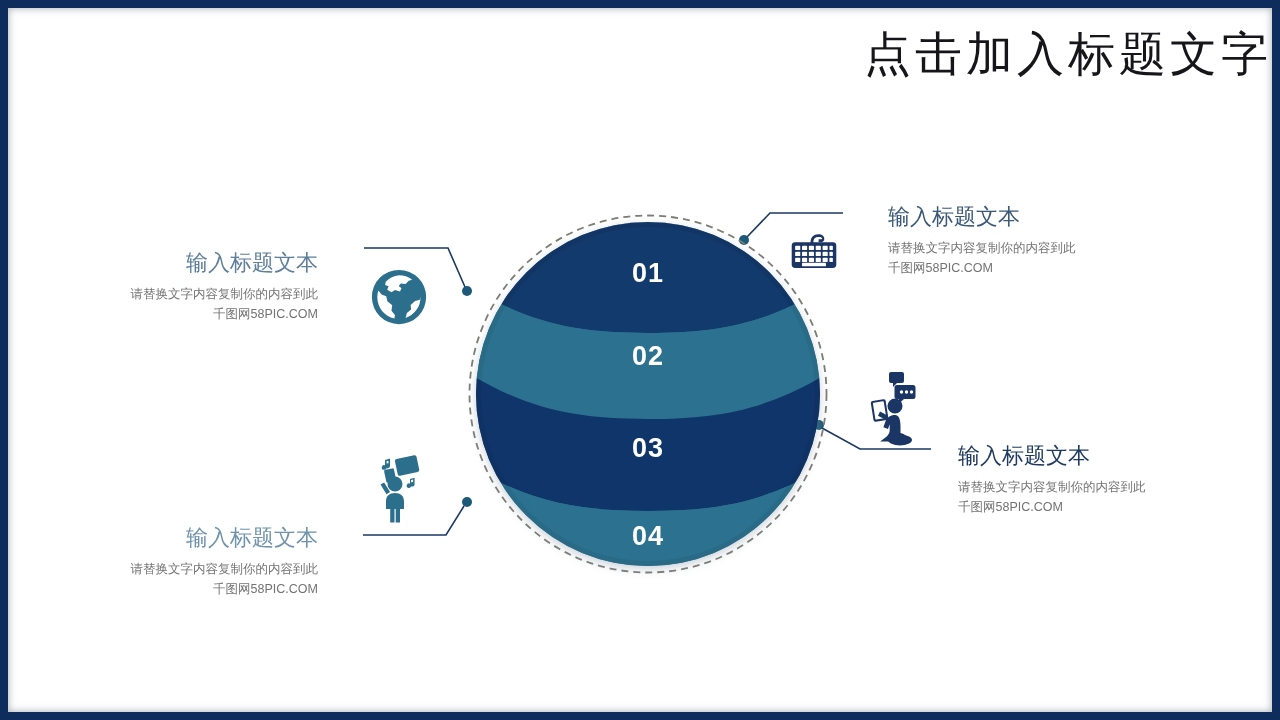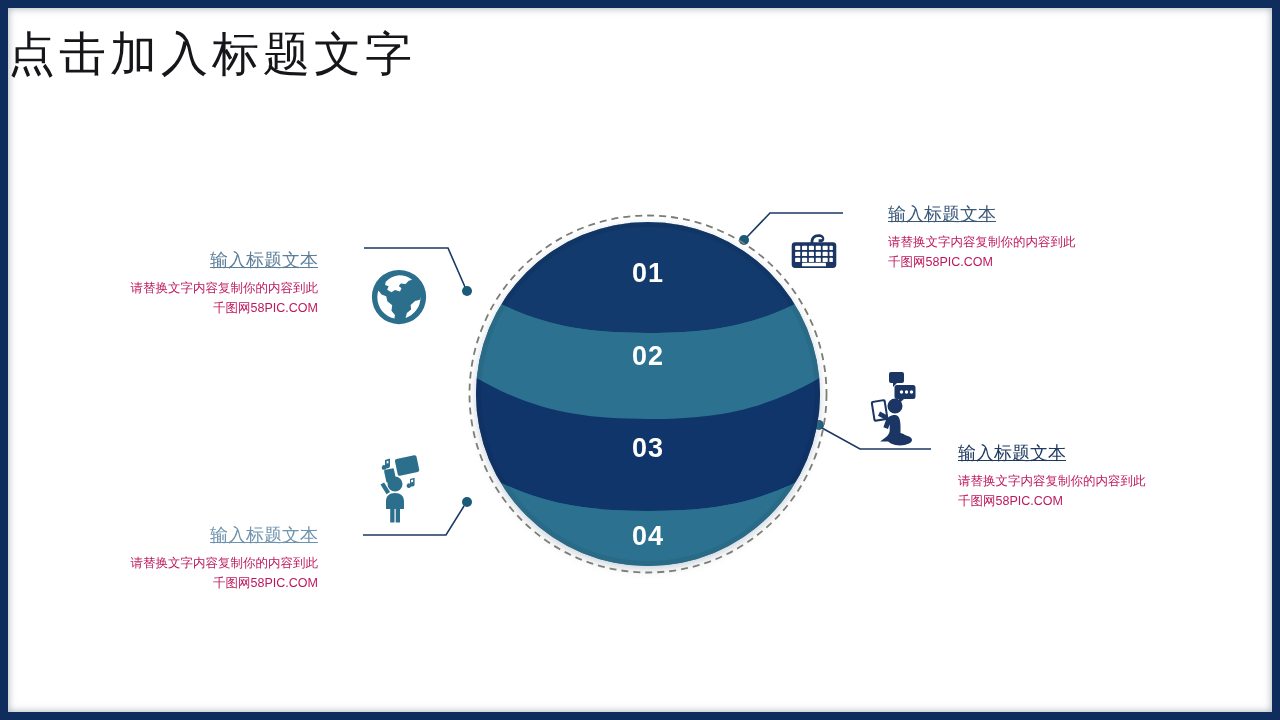--- a/index.html
+++ b/index.html
@@ -35,21 +35,21 @@
     box-shadow: inset 0 0 7px 1px rgba(120,130,140,0.55);
     overflow: hidden;
   }
 
   
   #title {
     position: absolute;
     left: 0;
     top: 16px;
     width: 1264px;
-    text-align: left;
+    text-align: right;
     font-family: "Liberation Serif", "DejaVu Serif", serif;
     font-size: 47px;
     letter-spacing: 4px;
     color: #16161a;
     font-weight: 400;
     line-height: 1.3;
     white-space: nowrap;
   }
 
   
@@ -77,31 +77,30 @@
     left: 0; top: 0;
     width: 1264px; height: 704px;
     pointer-events: none;
   }
   .conn-line { stroke: #1b3964; stroke-width: 1.6; fill: none; }
   .conn-dot  { fill: #1b5a78; }
 
   
   .block { position: absolute; }
   .block .head {
-    font-size: 18px;
+    font-size: 22px;
     line-height: 1.35;
     margin: 0 0 6px 0;
     white-space: nowrap;
     font-weight: 400;
-    text-decoration: underline;
   }
   .block .body {
     font-size: 12.5px;
     line-height: 1.6;
-    color: #be185d;
+    color: #737373;
     white-space: nowrap;
     font-weight: 400;
   }
 
   #blk-tl { left: 60px;  top: 240px; width: 250px; text-align: right; }
   #blk-tl .head { color: #5d7f9a; }
 
   #blk-bl { left: 60px;  top: 515px; width: 250px; text-align: right; }
   #blk-bl .head { color: #6f93ad; }
 

